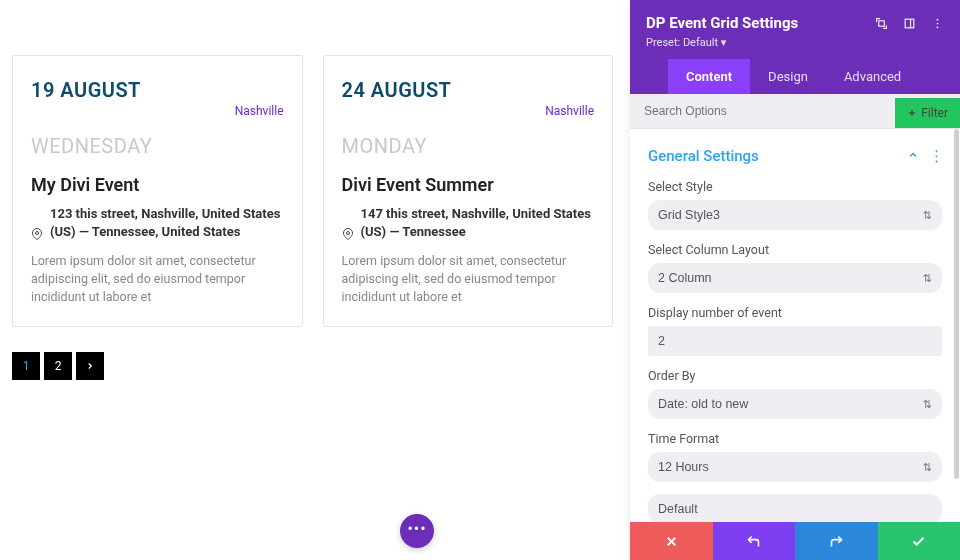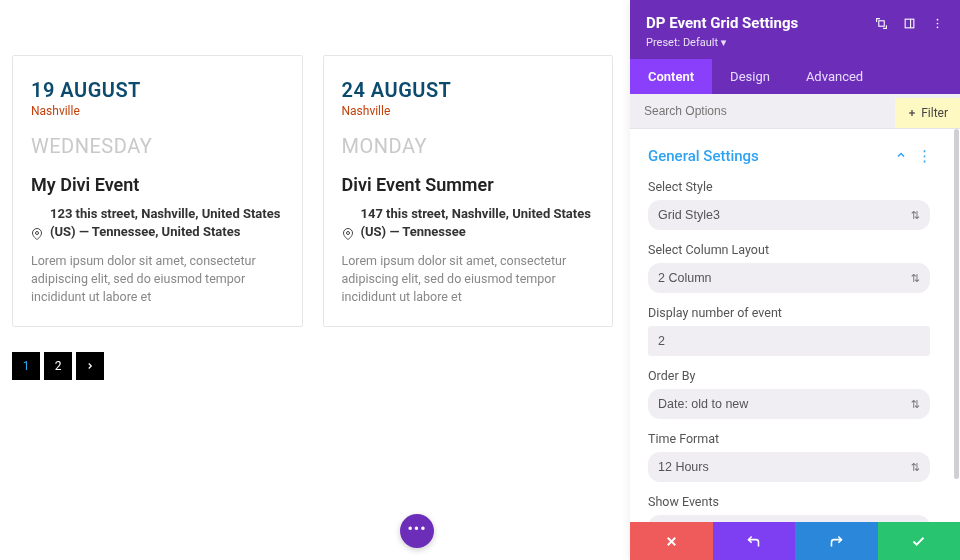--- a/index.html
+++ b/index.html
@@ -1,21 +1,21 @@
 <!DOCTYPE html>
 <html><head>
 <meta charset="utf-8">
 <style>
   * { box-sizing: border-box; margin: 0; padding: 0; }
   body { font-family: -apple-system, BlinkMacSystemFont, "Segoe UI", Roboto, Helvetica, Arial, sans-serif; background: #fff; width: 960px; height: 560px; overflow: hidden; position: relative; color: #333; }
   .canvas { position: absolute; left: 0; top: 0; width: 625px; height: 560px; padding: 55px 12px 0 12px; }
   .grid { display: flex; gap: 20px; }
   .card { flex: 1; border: 1px solid #e6e6e6; border-radius: 2px; padding: 22px 18px 20px 18px; min-height: 215px; }
   .card .date { font-size: 20px; font-weight: 600; letter-spacing: .5px; color: #0c4a6e; }
-  .card .city { font-size: 12px; color: #c2410c; margin-top: 2px; }
+  .card .city { font-size: 12px; color: #6d28d9; margin-top: 2px; text-align: right; }
   .card .dow { font-size: 20px; font-weight: 400; letter-spacing: 0.5px; color: #c9c9c9; margin-top: 16px; }
   .card .title { font-size: 18px; font-weight: 600; color: #222; margin-top: 16px; }
   .card .addr-row { display: flex; align-items: flex-end; gap: 7px; margin-top: 10px; }
   .card .addr { font-size: 13px; font-weight: 700; color: #333; line-height: 1.35; }
   .card .pin { flex: 0 0 12px; margin-top: 1px; }
   .card .excerpt { font-size: 12.5px; color: #888; line-height: 1.45; margin-top: 12px; }
   .pager { display: flex; gap: 4px; margin-top: 25px; }
   .pg { width: 28px; height: 28px; background: #000; color: #fff; font-size: 12px; display: flex; align-items: center; justify-content: center; cursor: pointer; }
   .pg.active { color: #2ea3f2; }
   .fab { position: absolute; left: 400px; bottom: 12px; width: 34px; height: 34px; border-radius: 50%; background: #6c2eb9; color: #fff; display: flex; align-items: center; justify-content: center; font-size: 16px; letter-spacing: 1px; box-shadow: 0 2px 6px rgba(0,0,0,.2); cursor: pointer; }
@@ -24,26 +24,26 @@
   
   .panel { position: absolute; right: 0; top: 0; width: 330px; height: 560px; background: #fff; box-shadow: -2px 0 8px rgba(0,0,0,.06); display: flex; flex-direction: column; }
   .p-head { background: #6c2eb9; color: #fff; padding: 14px 16px 10px 16px; }
   .p-head-row { display: flex; align-items: center; justify-content: space-between; gap: 12px; }
   .p-title { font-size: 15px; font-weight: 700; }
   .p-head-icons { display: flex; gap: 14px; }
   .hicon { width: 14px; height: 14px; cursor: pointer; display:flex; align-items:center; justify-content:center;}
   .preset { font-size: 11px; opacity: .85; margin-top: 4px; }
   .tabs { display: flex; background: #6c2eb9; }
   .tab { flex: 0 0 auto; padding: 10px 18px; font-size: 13px; color: #e7dcff; cursor: pointer; }
-  .tab.active { background: #8a3ffb; color: #fff; font-weight: 600; }
+  .tab.active { background: #8a3ffb; color: #fff; font-weight: 600; margin-left: 38px; }
   .tab.spacer { flex:1; cursor:default; }
   .searchbar { display: flex; align-items: flex-end; background: #f0eef2; border-bottom:1px solid #e6e4ea; }
   .searchbar input { flex:1; border:0; background:transparent; padding: 10px 14px; font-size: 12px; color:#666; outline:none; }
-  .filterbtn { display:flex; align-items:center; gap:4px; background:#fef9c3; padding: 8px 12px; font-size:12px; color:#444; cursor:pointer; }
-  .body { flex:1; overflow-y:auto; padding: 12px 12px 12px 0; position:relative; }
+  .filterbtn { display:flex; align-items:center; gap:4px; background:#22c55e; padding: 8px 12px; font-size:12px; color:#444; cursor:pointer; }
+  .body { flex:1; overflow-y:auto; padding: 12px 0 12px 0; position:relative; }
   .section-head { display:flex; align-items:center; justify-content:space-between; padding: 6px 16px 10px 18px; }
   .section-title { color:#2ea3f2; font-size:15px; font-weight:500; }
   .section-icons { display:flex; align-items:center; gap:10px; }
   .chev { color:#2ea3f2; font-size:13px; cursor:pointer; }
   .dots3 { color:#2ea3f2; font-size:15px; cursor:pointer; line-height: 10px; }
   .field { padding: 4px 18px 8px 18px; }
   .flabel { font-size: 12.5px; color: #555; margin-bottom: 6px; }
   .fctrl { position: relative; }
   .fselect { width:100%; background:#f0eef2; border:0; border-radius:12px; padding: 8px 28px 8px 10px; font-size:12.5px; color:#555; appearance:none; outline:none; cursor:pointer;}
   .finput { width:100%; background:#f0eef2; border:0; border-radius:3px; padding: 8px 10px; font-size:12.5px; color:#555; outline:none;}
@@ -194,21 +194,20 @@
 
     <div class="field">
       <div class="flabel">Time Format</div>
       <div class="fctrl">
         <select class="fselect"><option>12 Hours</option></select>
         <span class="sel-caret">⇅</span>
       </div>
     </div>
 
     <div class="field">
-      <div class="flabel">Show Events</div>
       <div class="fctrl">
         <select class="fselect"><option>Default</option></select>
         
       </div>
     </div>
 
     <div class="scrollthumb"></div>
   </div>
   <div class="footer">
     <div class="fbtn red">

